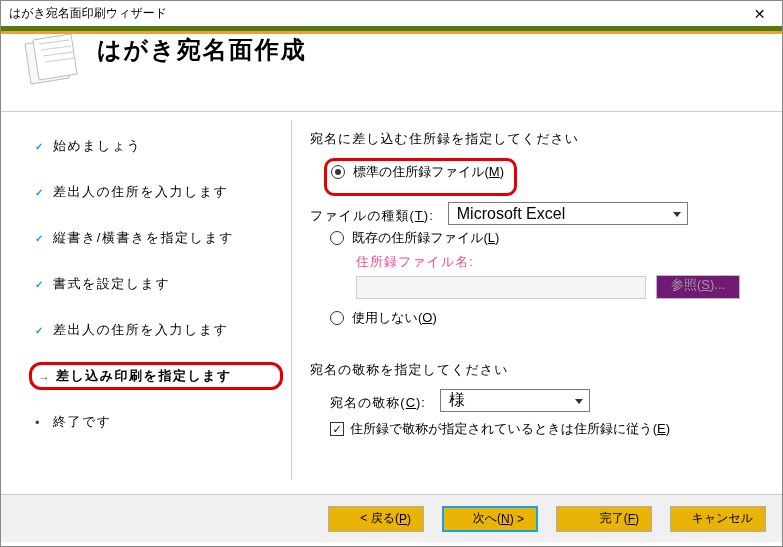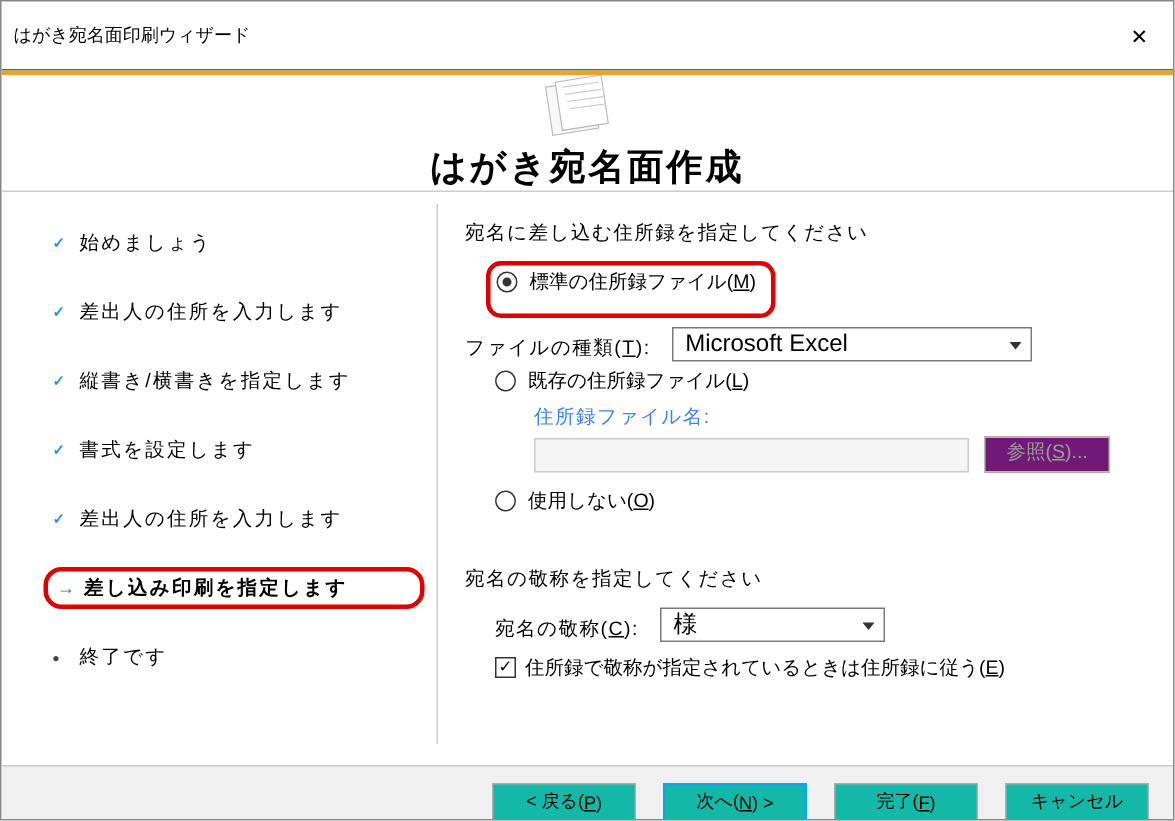--- a/index.html
+++ b/index.html
@@ -7,43 +7,42 @@
     margin: 0;
     font-family: "Yu Gothic UI", "Meiryo", sans-serif;
     font-size: 12px;
     background: #fff;
     width: 783px;
     height: 547px;
     overflow: hidden;
     border: 1px solid #888;
   }
   .titlebar {
-    height: 46px;
+    height: 30px;
     display: flex;
     align-items: center;
     justify-content: space-between;
     padding: 0 0 0 8px;
-    border-bottom: 1px solid #4d7c0f;
+    border-bottom: 5px solid #4d7c0f;
   }
   .titlebar-title { font-size: 12px; }
   .close-btn {
     width: 45px; height: 29px;
     display: flex; align-items: center; justify-content: center;
     font-size: 14px;
   }
 
   .orange-bar { height: 3px; background: #f0a030; }
 
   .wizard-header {
     height: 78px;
     display: flex;
-    align-items: center;
+    align-items: flex-start;
     padding: 0 18px;
     border-bottom: 1px solid #ccc;
-    flex-direction: column;
   }
   .doc-icon { width: 60px; height: 56px; margin-right: 18px; }
   .wizard-title { font-size: 24px; font-weight: 600; letter-spacing: 2px; }
 
   .body-area {
     display: flex;
     height: 382px;
   }
   .sidebar {
     width: 290px;
@@ -173,25 +172,25 @@
     background: #f0f0f0;
     border-top: 1px solid #ccc;
     display: flex;
     align-items: center;
     justify-content: flex-end;
     padding: 0 16px;
     gap: 18px;
   }
   .btn {
     border: 1px solid #adadad;
-    background: #14b8a6;
+    background: #eab308;
     height: 26px;
     min-width: 96px;
     padding: 0 12px;
-    display: inline-flex; align-items: center; justify-content: center;
+    display: inline-flex; align-items: center; justify-content: flex-end;
     font-size: 12px;
   }
   .btn.primary { border: 2px solid #0ea5e9; }
 </style>
 </head>
 <body>
 
 <div class="titlebar">
   <span class="titlebar-title">はがき宛名面印刷ウィザード</span>
   <div class="close-btn">
@@ -265,21 +264,21 @@
       </div>
     </div>
 
     <div class="opt-row">
       <span class="opt-radio"></span>
       <span>
         <span>既存の住所録ファイル(</span><span class="mnemonic">L</span><span>)</span>
       </span>
     </div>
     <div class="sub-indent">
-      <div class="field-label" style="color:#3b82f6">住所録ファイル名:</div>
+      <div class="field-label" style="color:#ec4899">住所録ファイル名:</div>
       <div style="display:flex;align-items:center;">
         <div class="txt-input"></div>
         <div class="browse-btn">
           <span>参照(</span><span class="mnemonic">S</span><span>)...</span>
         </div>
       </div>
     </div>
 
     <div class="opt-row" style="margin-top:10px">
       <span class="opt-radio"></span>

